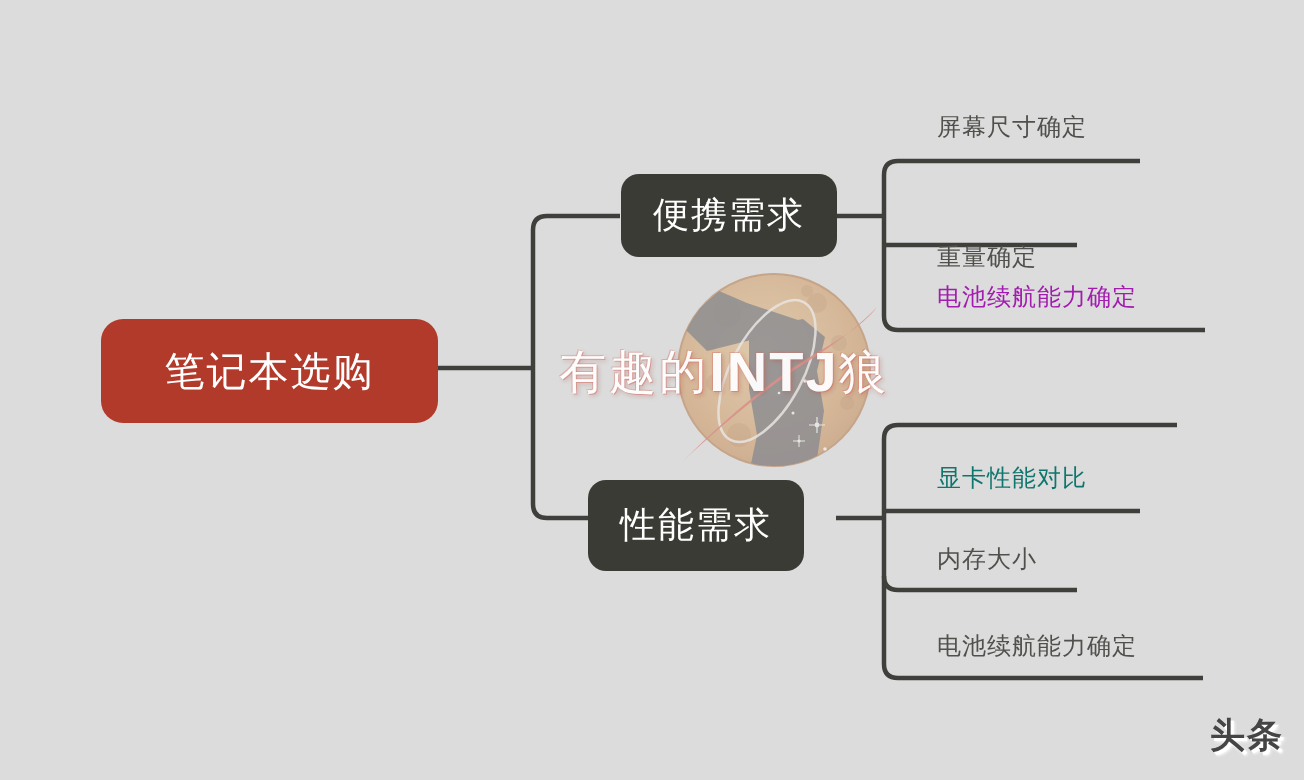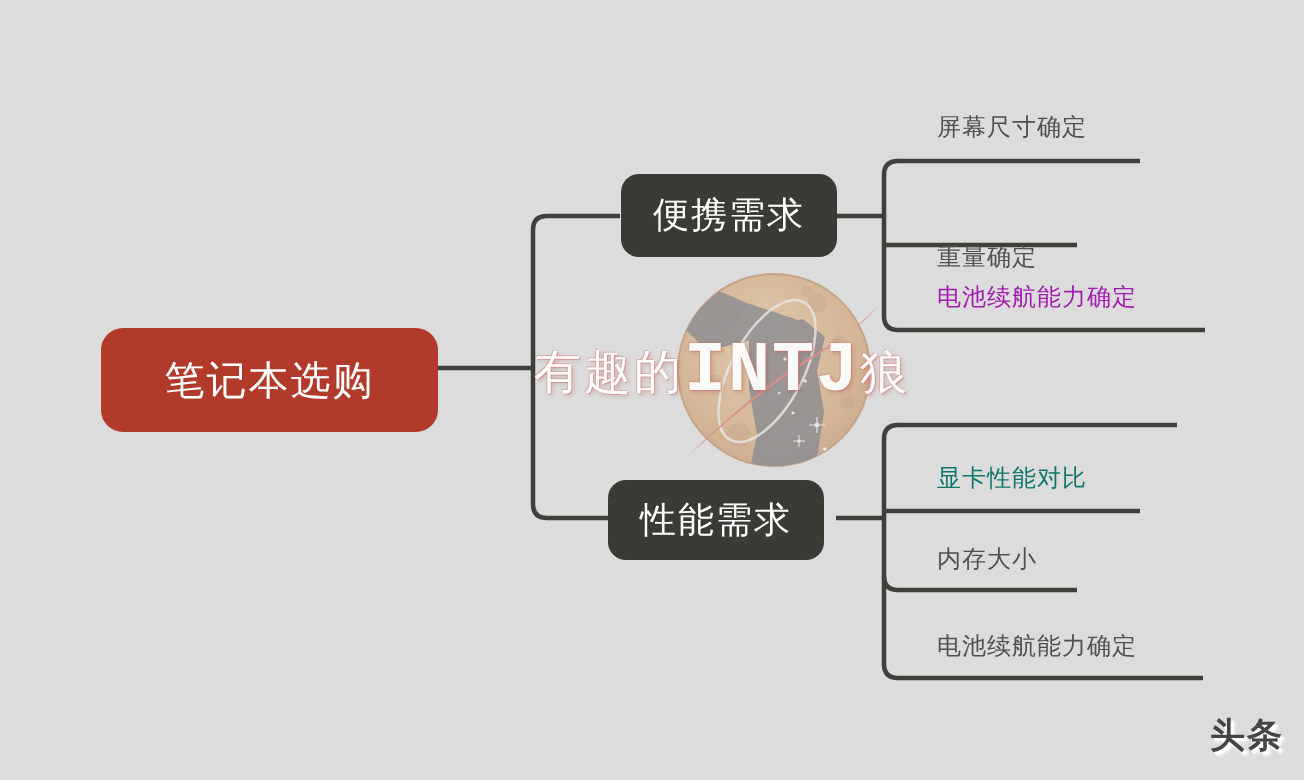--- a/index.html
+++ b/index.html
@@ -8,43 +8,43 @@
     background:#dcdcdc;
     font-family:"Liberation Sans","DejaVu Sans",sans-serif;
   }
   .stage{position:absolute;inset:0;}
   svg.connectors{position:absolute;left:0;top:0;}
   .node{
     position:absolute;display:flex;align-items:center;justify-content:center;
     color:#ffffff;white-space:nowrap;box-sizing:border-box;
   }
   .node.root{
-    left:101px;top:328px;width:337px;height:104px;
+    left:101px;top:319px;width:337px;height:104px;
     background:#b23a2a;border-radius:22px;font-size:40px;letter-spacing:2px;
   }
   .node.branch{
     background:#3b3b35;border-radius:18px;font-size:36px;letter-spacing:2px;
   }
   .node.branch.b0{left:621px;top:174px;width:216px;height:83px;}
-  .node.branch.b1{left:608px;top:480px;width:216px;height:80px;}
+  .node.branch.b1{left:588px;top:480px;width:216px;height:91px;}
   .leaf{
     position:absolute;left:937px;height:40px;line-height:40px;
     font-size:24px;color:#50504c;white-space:nowrap;letter-spacing:1px;
   }
   
   .logo{position:absolute;left:667px;top:263px;width:220px;height:220px;opacity:.5;}
   .wm-text{
     position:absolute;left:538px;top:330px;width:372px;height:84px;
-    display:flex;align-items:center;justify-content:flex-end;
+    display:flex;align-items:center;justify-content:center;
     color:#ffffff;opacity:.95;white-space:nowrap;
-    font-family:Liberation Mono, monospace;
+    font-family:Liberation Sans, sans-serif;
     text-shadow:1px 1px 0 rgba(214,110,100,.55),-1px -1px 0 rgba(214,110,100,.40),2px 2px 5px rgba(170,75,65,.35);
   }
   .wm-text .cjk{font-size:47px;letter-spacing:3px;}
-  .wm-text .core{font-size:70px;font-weight:bold;letter-spacing:2px;line-height:1;}
+  .wm-text .core{font-size:56px;font-weight:bold;letter-spacing:2px;line-height:1;}
   
   .attribution{
     position:absolute;right:20px;top:712px;display:flex;gap:12px;align-items:center;
     font-size:35px;color:#454545;font-weight:bold;white-space:nowrap;
     text-shadow:3px 3px 0 #ffffff,4px 4px 3px rgba(255,255,255,.85);
   }
   .attribution .platform{font-weight:900;letter-spacing:2px;}
 </style>
 </head>
 <body style="background: rgb(220, 220, 220);">

